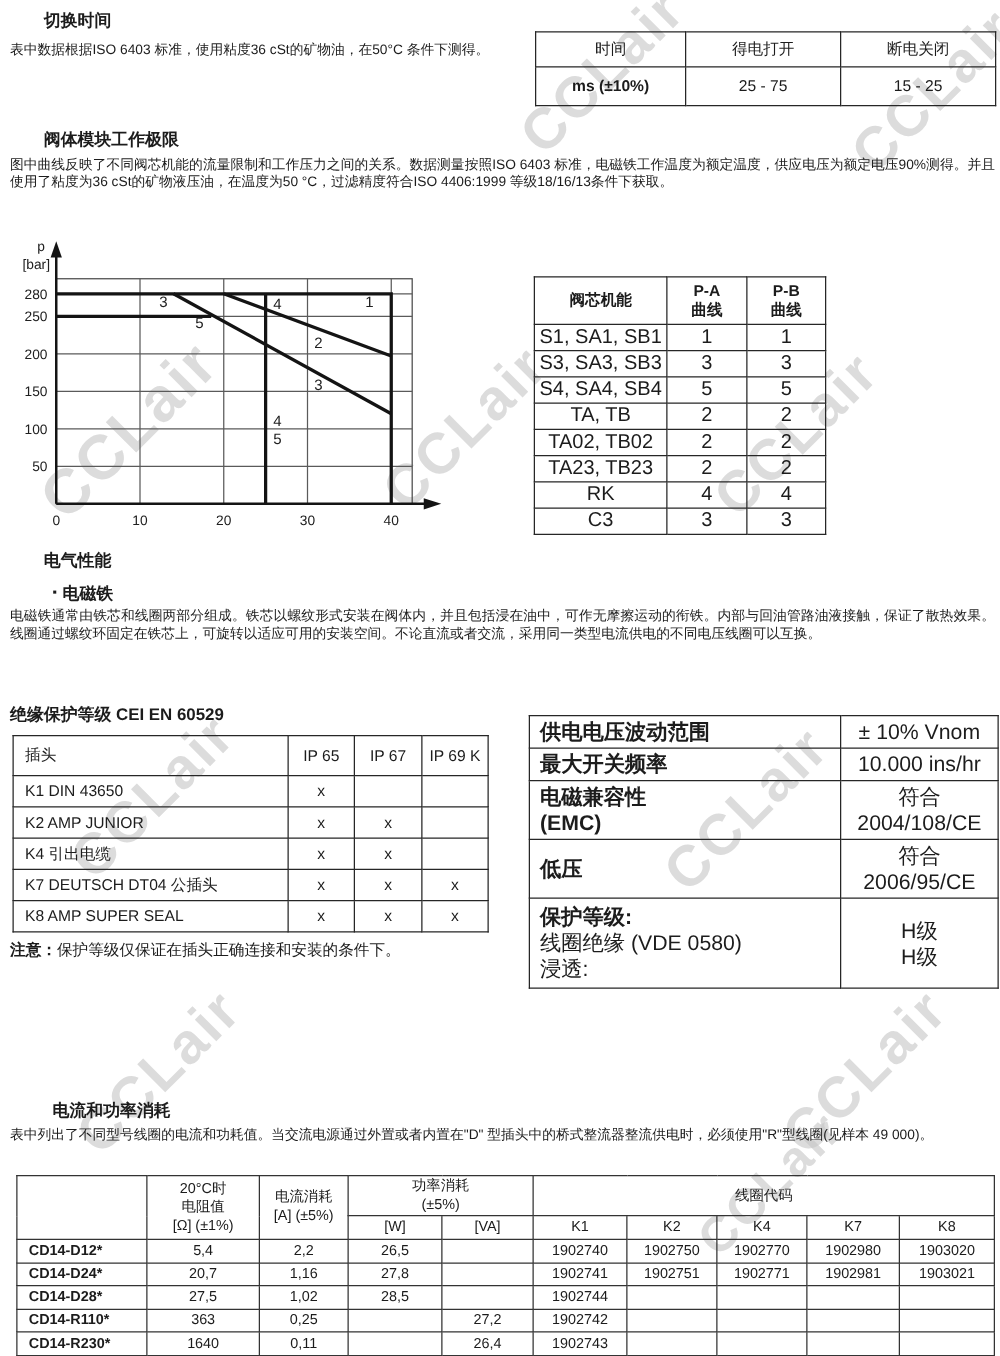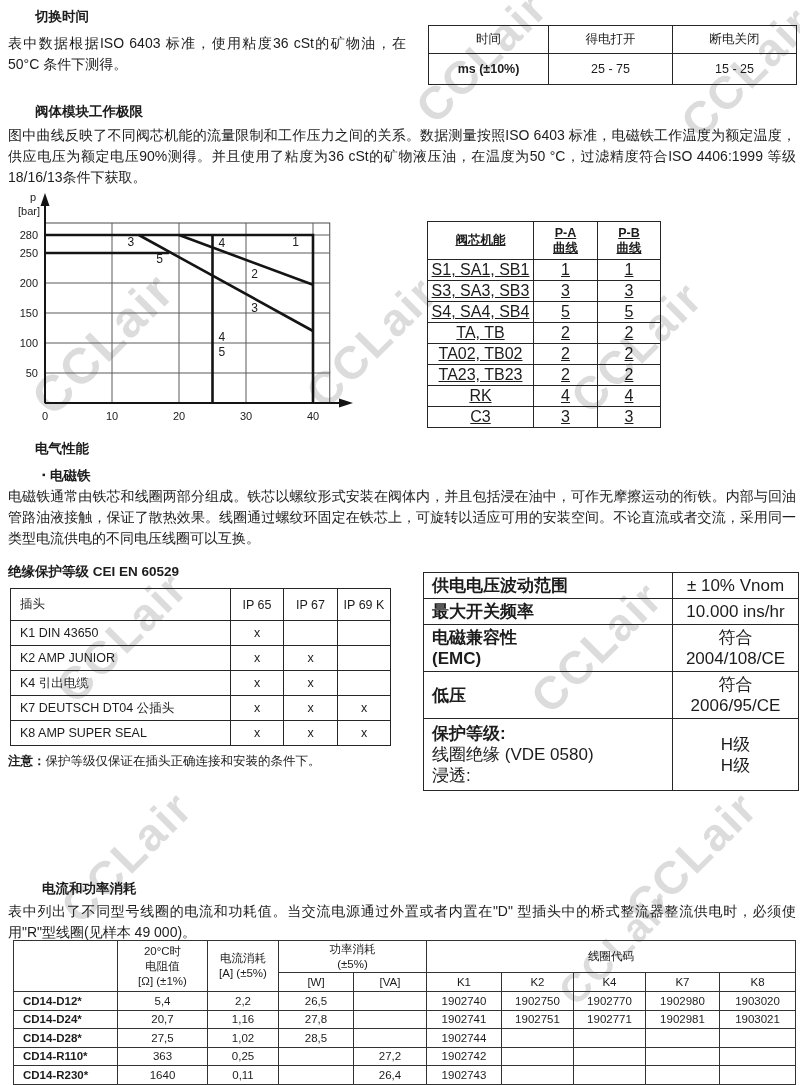--- a/index.html
+++ b/index.html
@@ -3,36 +3,36 @@
 <meta charset="utf-8">
 <style>
   * { margin:0; padding:0; box-sizing:border-box; }
   html,body { background:#ffffff; }
   body {
     width:800px; height:1085px; position:relative; overflow:hidden;
     font-family:"Liberation Sans","DejaVu Sans",sans-serif; color:#1c1c1c;
   }
   .abs { position:absolute; z-index:1; }
   .h-title { font-size:13.5px; font-weight:bold; }
-  .body-text { font-size:14px; line-height:21px; text-align:justify; }
+  .body-text { font-size:11px; line-height:14px; text-align:justify; }
   .wm {
     position:absolute; z-index:0; font-weight:bold; color:#c7c7c7; opacity:.62;
     font-size:46px; letter-spacing:2px; transform:rotate(-45deg); white-space:nowrap;
     font-family:"Liberation Sans",sans-serif; pointer-events:none;
   }
   table { border-collapse:collapse; background:transparent; table-layout:fixed; }
   .tbl td, .tbl th { border:1.5px solid #262626; font-size:12.5px; font-weight:normal;
     text-align:center; vertical-align:middle; padding:1px 3px; }
   
   .t-switch { width:368px; }
   .t-switch .hrow td { height:28px; }
   .t-switch .drow td { height:31px; }
   .t-switch .b { font-weight:bold; }
   
-  .t-curve { width:233px;text-decoration:underline; }
+  .t-curve { width:233px; }
   .t-curve th { height:38px; font-weight:bold; line-height:15px; }
   .t-curve td { height:21px; font-size:16px; padding:0 2px; }
   
   .t-ip { width:380px;border-radius:31px; }
   .t-ip .hrow td { height:32px; }
   .t-ip .drow td { height:25px; }
   .t-ip .lft { text-align:left; padding-left:9px; }
   
   .t-spec { width:375px; }
   .t-spec td { padding:2px 4px; }

